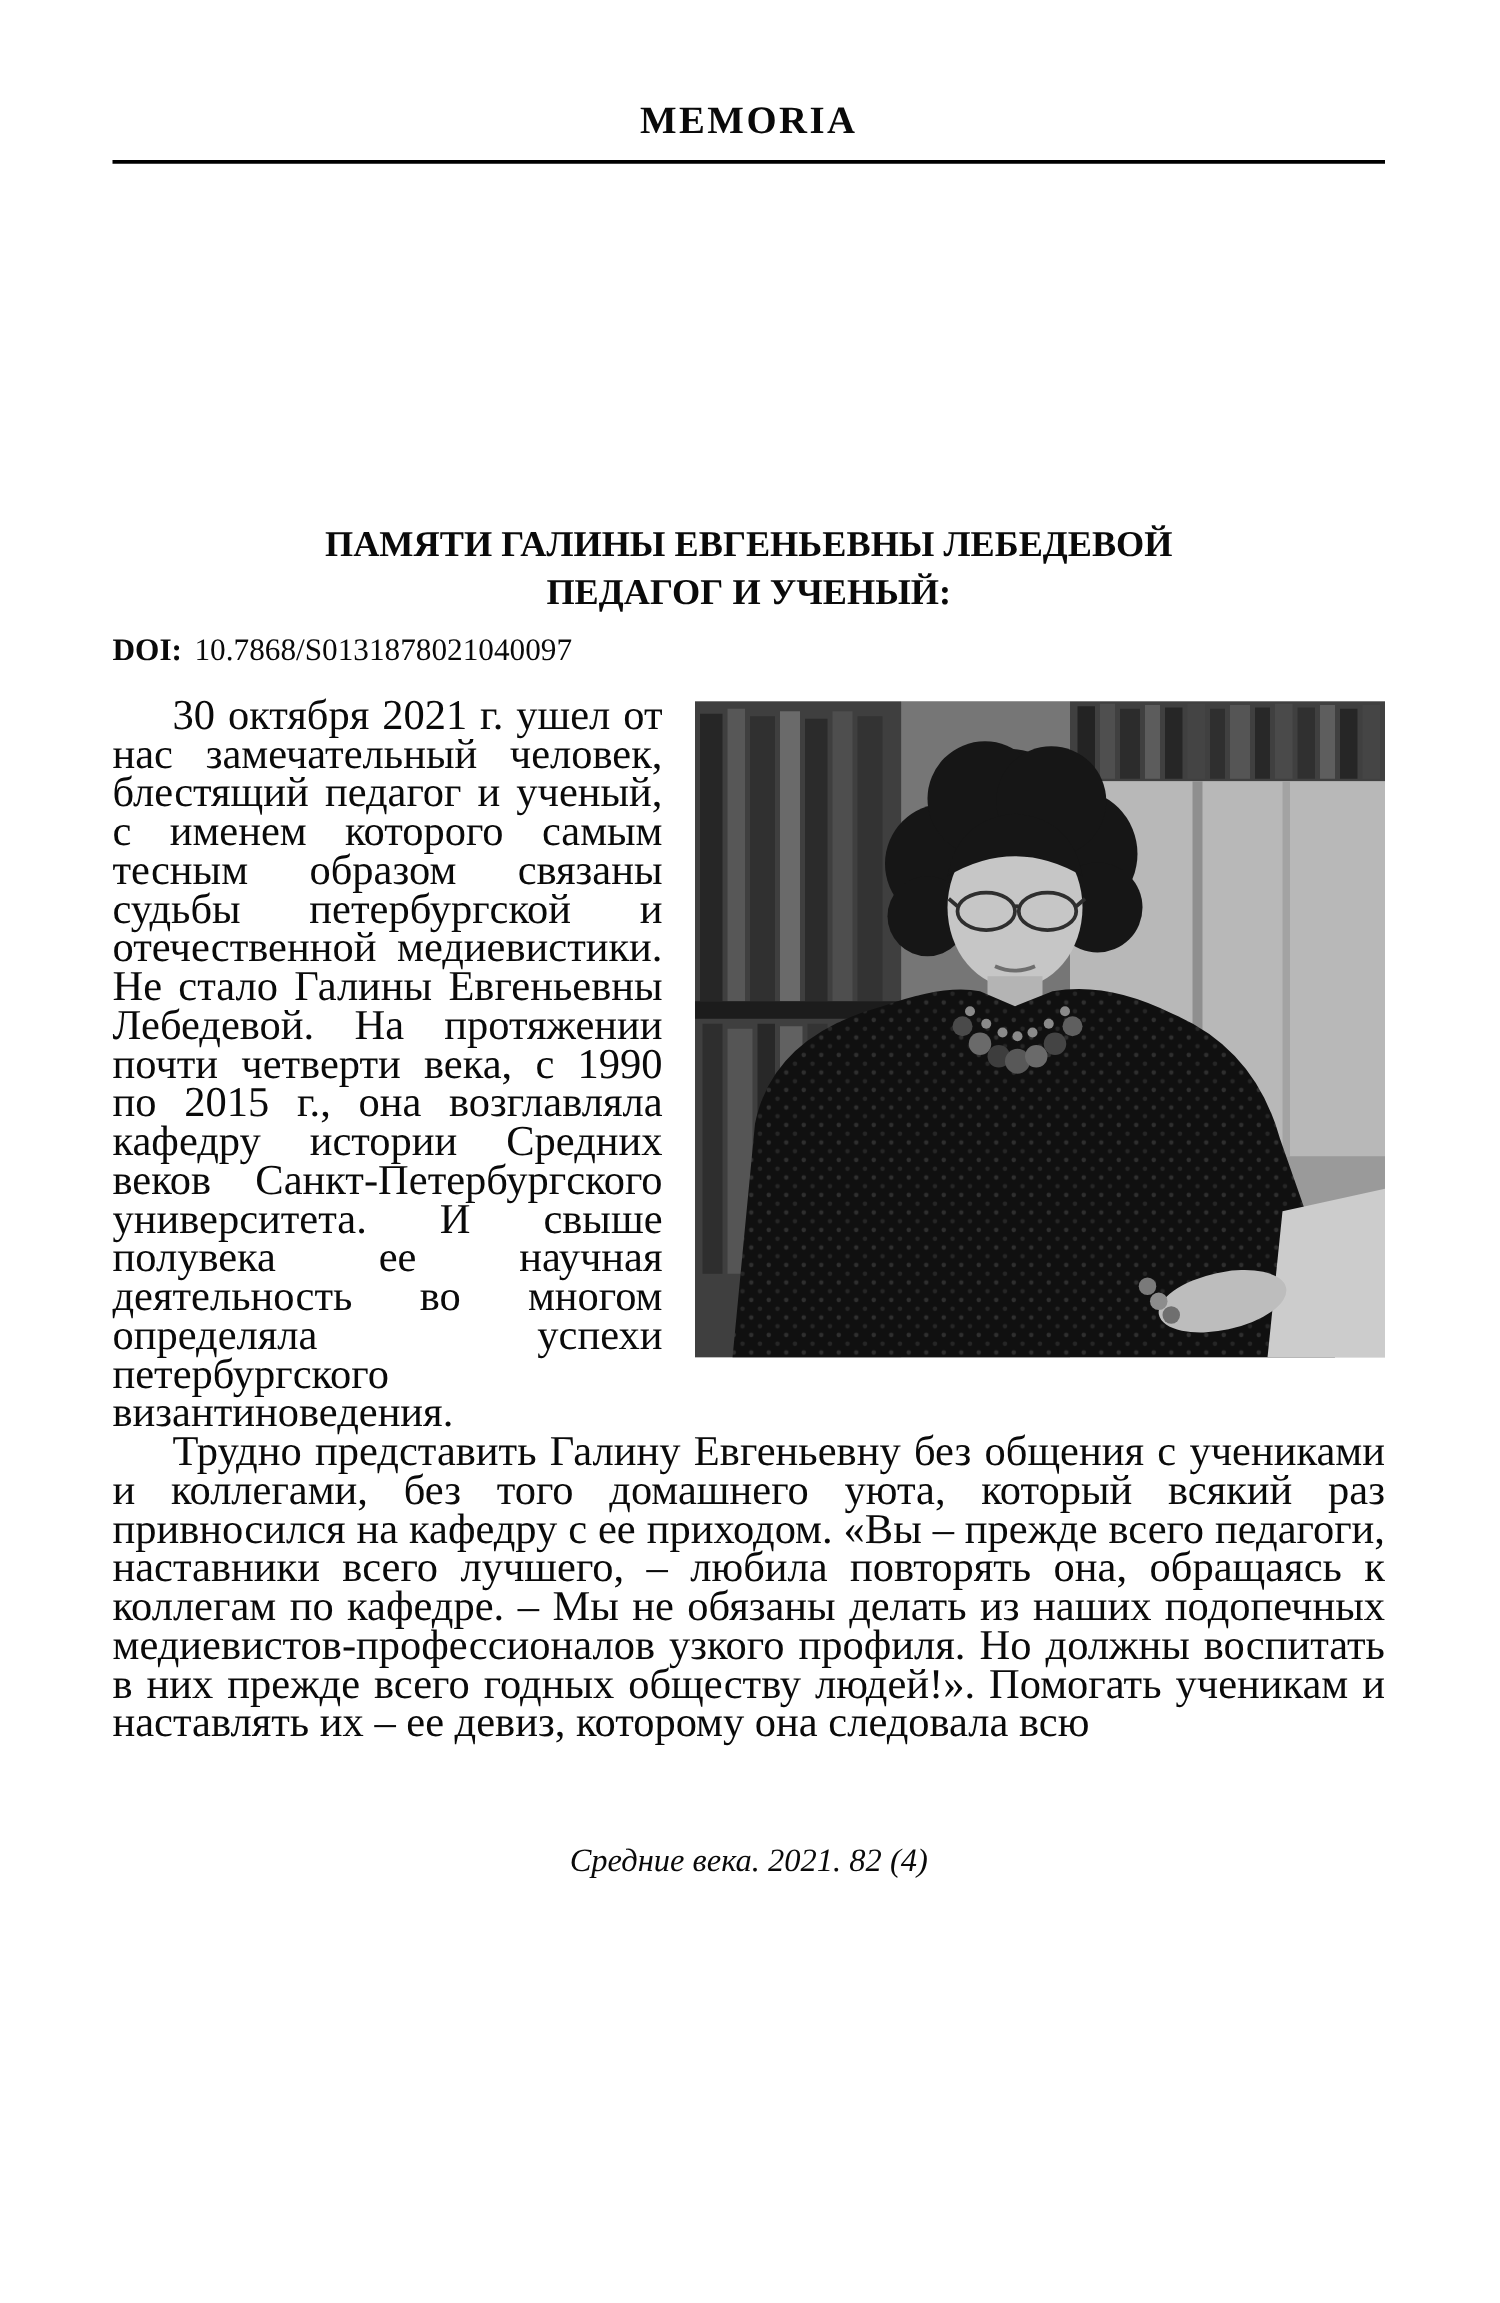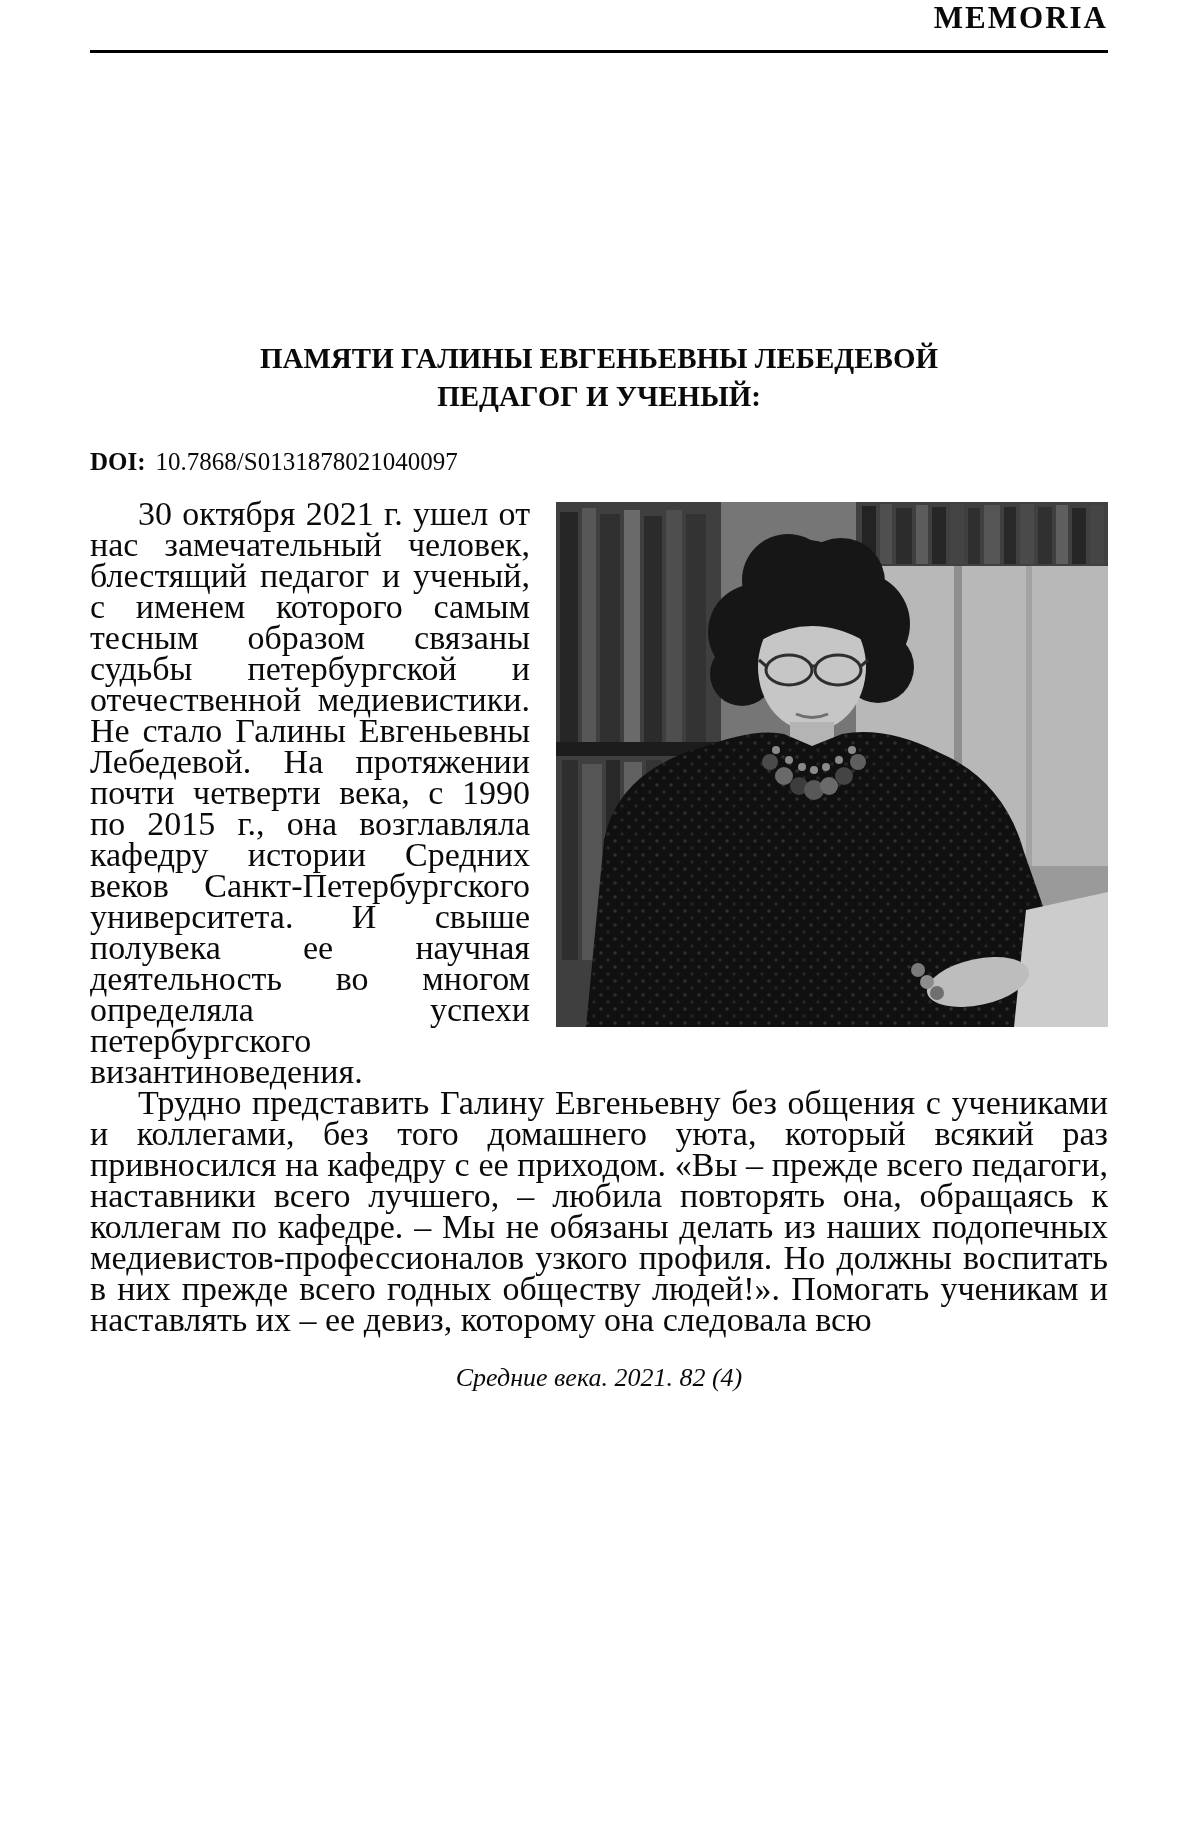--- a/index.html
+++ b/index.html
@@ -13,39 +13,40 @@
     height: 1842px;
     margin: 0 auto;
     background: #ffffff;
     color: #0a0a0a;
     font-family: "Liberation Serif", "DejaVu Serif", serif;
     box-sizing: border-box;
     padding: 0 92px 0 90px;
     overflow: hidden;
   }
   .section-header {
-    text-align: right;
+    margin-top: 78px;
+    text-align: center;
     font-weight: bold;
     font-size: 31px;
     letter-spacing: 2px;
   }
   .rule {
     border: none;
     border-top: 3px solid #000000;
     margin: 14px 0 0 0;
   }
   .title-block {
     margin-top: 286px;
     text-align: center;
     font-weight: bold;
     font-size: 29px;
     line-height: 38px;
   }
   .doi-line {
-    margin-top: 33px;
+    margin-top: 14px;
     font-size: 25px;
   }
   .doi-label {
     font-weight: bold;
     margin-right: 10px;
   }
   .article {
     margin-top: 22px;
     font-size: 34px;
     line-height: 31px;
@@ -62,21 +63,21 @@
     margin: 4px 0 10px 26px;
     padding: 0;
   }
   .photo-figure svg {
     display: block;
     width: 552px;
     height: 525px;
   }
   .footer {
     clear: both;
-    margin-top: 28px;
+    margin-top: 80px;
     text-align: center;
     font-style: italic;
     font-size: 26px;
   }
 </style>
 </head>
 <body>
 
 <div class="page">
 

